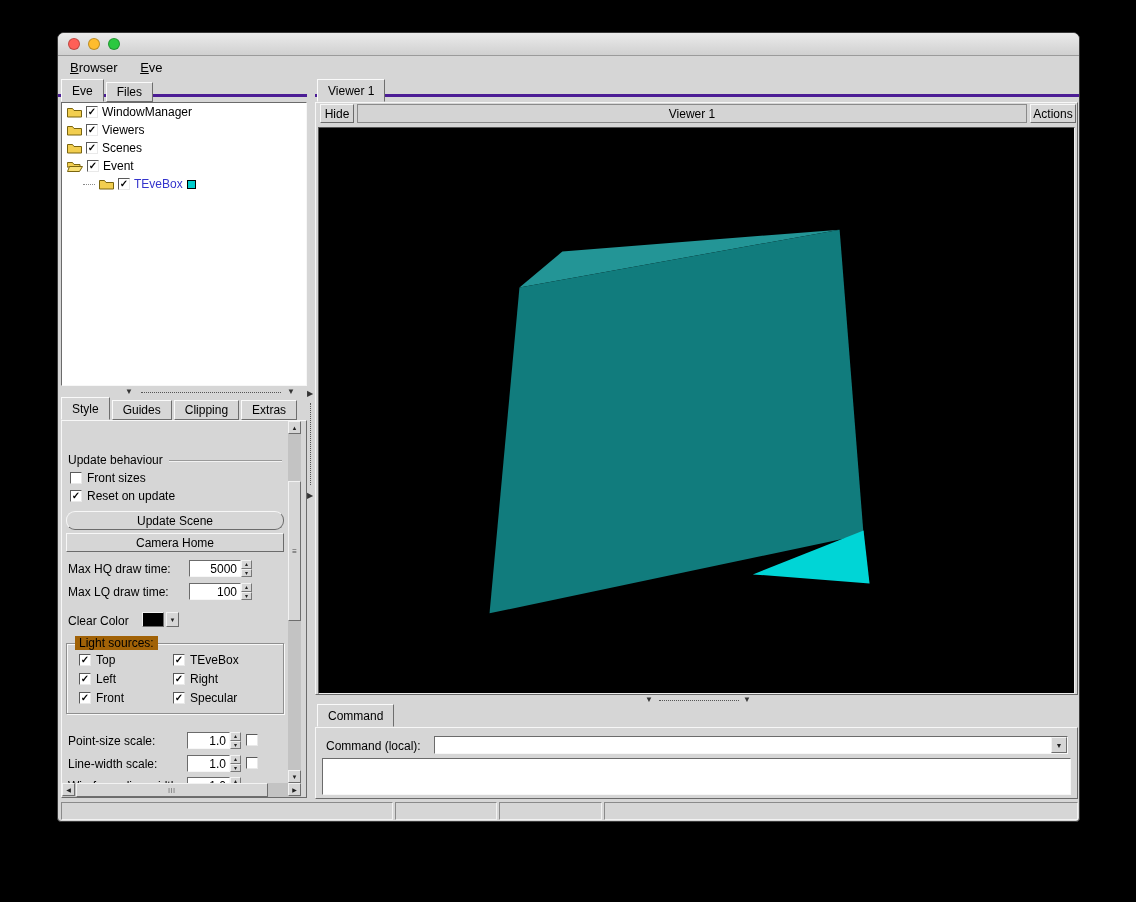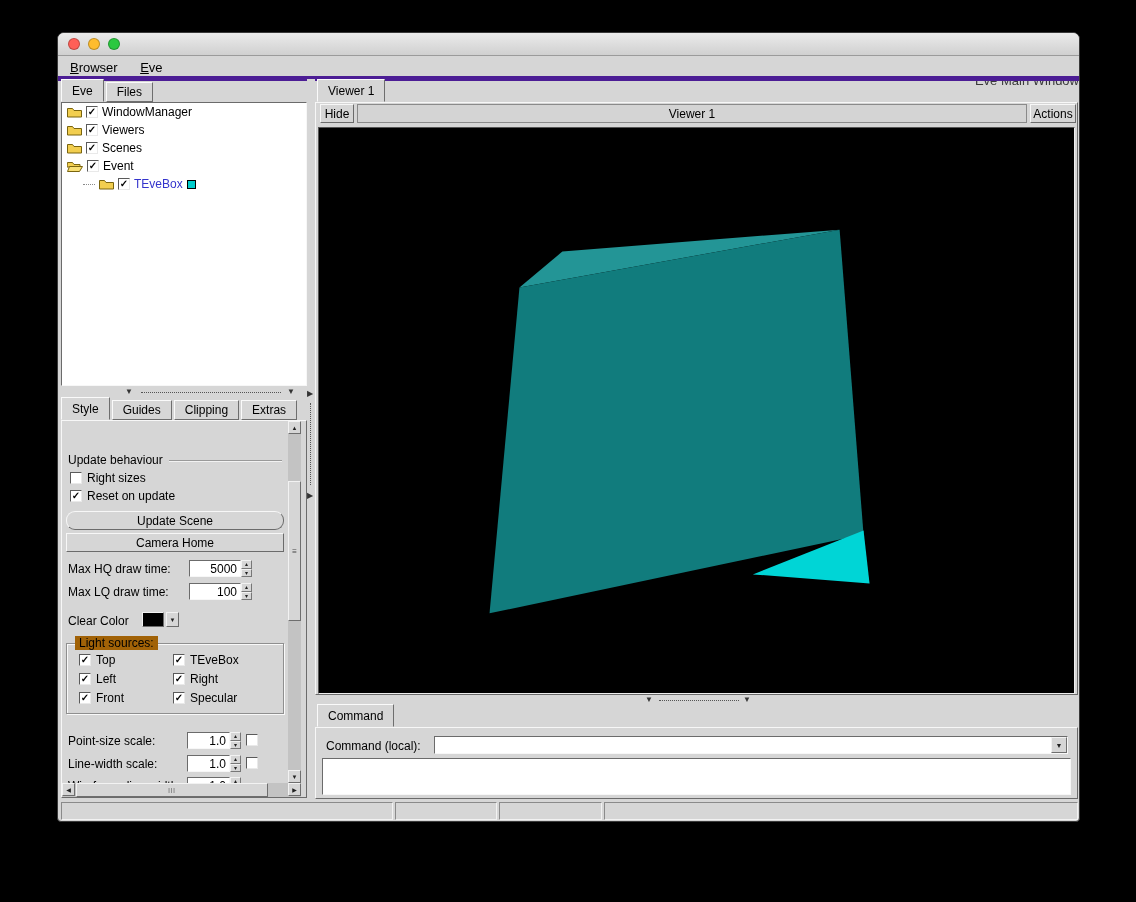--- a/index.html
+++ b/index.html
@@ -11,22 +11,22 @@
          box-shadow:0 18px 45px rgba(0,0,0,.65); overflow:hidden; }
 
   
   .titlebar { position:absolute; left:0; top:0; right:0; height:23px;
               background:linear-gradient(#ebebeb,#d0d0d0); border-bottom:1px solid #9b9b9b; }
   .title { text-align:right; line-height:23px; font-size:13px; color:#3a3a3a;margin-top:36px; }
   .lights { position:absolute; left:10px; top:5px; display:flex; gap:8px; }
   .light { width:12px; height:12px; border-radius:50%; border:1px solid rgba(0,0,0,.25); }
 
   
-  .menubar { position:absolute; left:0; top:24px; right:0; height:24px; background:#d6d6d6;
-             border-bottom:5px solid #4c1d95; padding-left:3px; }
+  .menubar { position:absolute; left:0; top:24px; right:0; height:40px; background:#d6d6d6;
+             border-bottom:3px solid #4c1d95; padding-left:3px; }
   .menu-item { display:inline-block; font-size:13px; padding:3px 9px 2px; color:#000; }
   .menu-item::first-letter { text-decoration:underline; }
   .btn { position:absolute; display:flex; align-items:center; justify-content:center;
          background:#d6d6d6; border:1px solid; border-color:#f7f7f7 #6b6b6b #6b6b6b #f7f7f7;
          font-size:12px; color:#000; height:19px; }
 
   .tabrow { position:absolute; height:22px; display:flex; align-items:flex-end; }
   .tab { font-size:12px; background:#d6d6d6; border:1px solid;
          border-color:#fafafa #6e6e6e transparent #fafafa; margin-right:2px; padding:4px 10px 3px; }
   .tab.active { border-bottom-color:#d6d6d6; }
@@ -203,21 +203,21 @@
       <div class="style-content">
 
 
         <div class="sect-head" style="left:6px; top:32px; width:214px;">
           <span class="sect-label">Update behaviour</span>
           <span class="sect-line"></span>
         </div>
 
         <div class="cbrow" style="left:8px; top:49px;">
           <span class="checkbox"></span>
-          <span class="cblabel">Right sizes</span>
+          <span class="cblabel">Front sizes</span>
         </div>
         <div class="cbrow" style="left:8px; top:67px;">
           <span class="checkbox checked">✓</span>
           <span class="cblabel">Reset on update</span>
         </div>
 
         <div class="btn" style="left:4px; top:90px; width:218px;border-radius:9px;">Update Scene</div>
         <div class="btn" style="left:4px; top:112px; width:218px;">Camera Home</div>
 
         <div class="numrow" style="left:0; top:139px; width:226px;">

